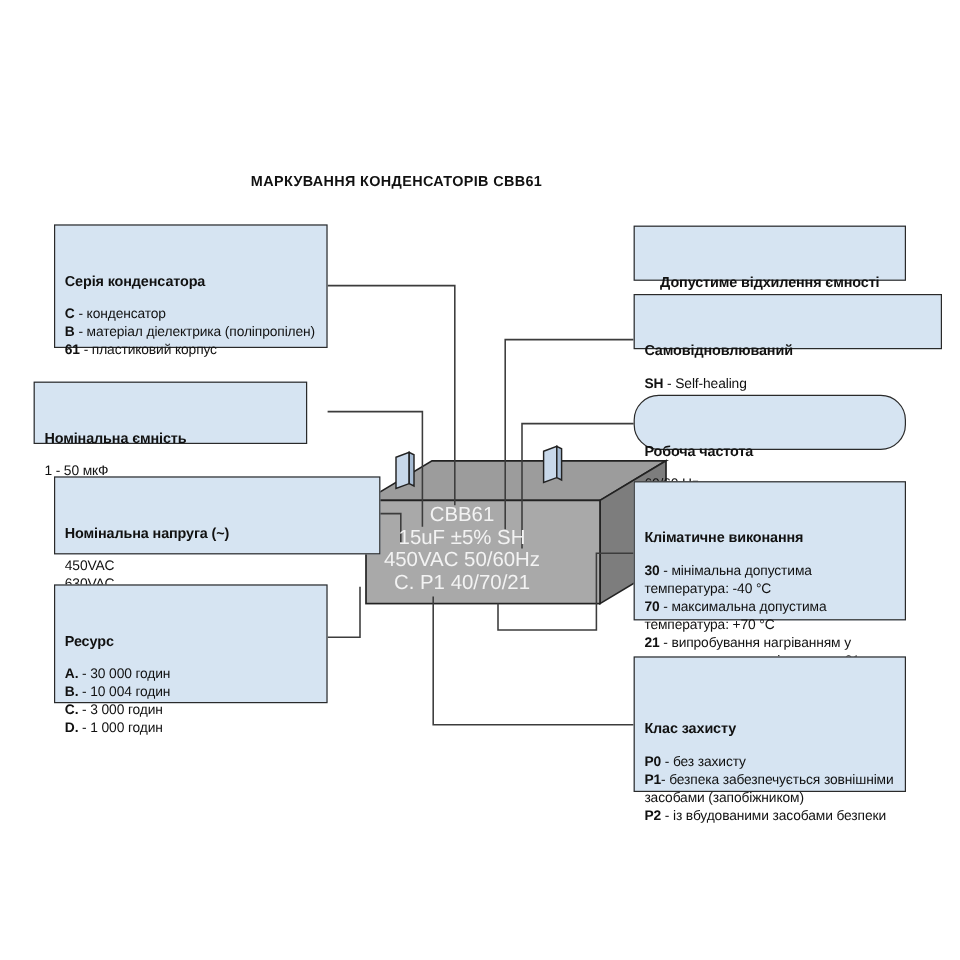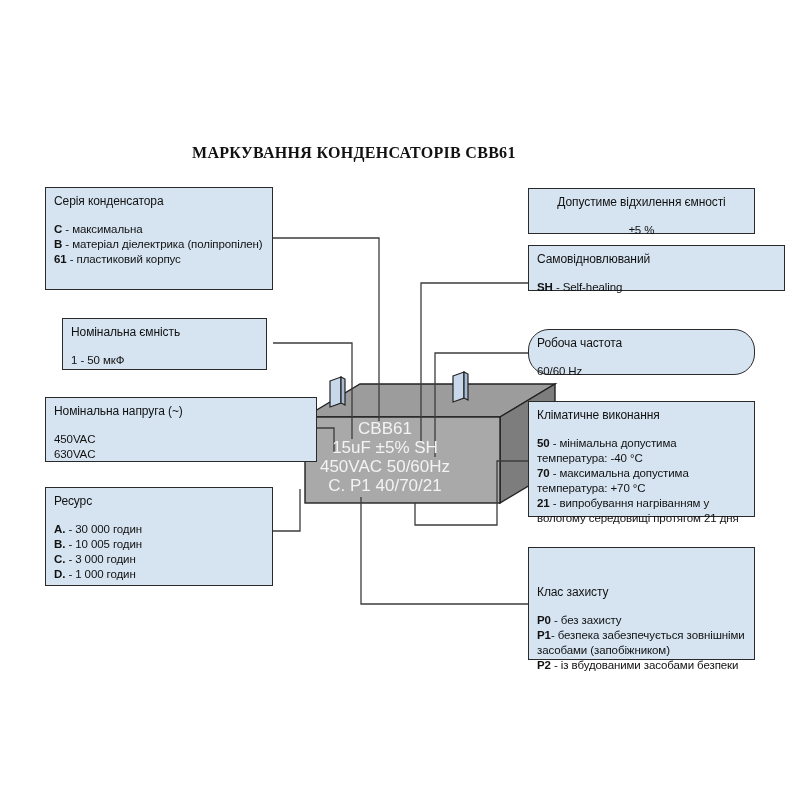--- a/index.html
+++ b/index.html
@@ -1,30 +1,30 @@
 <!DOCTYPE html>
 <html><head>
 <meta charset="utf-8">
 <style>
   html,body{margin:0;padding:0;background:#ffffff;}
   #page{position:relative;width:800px;height:800px;background:#ffffff;overflow:hidden;
         font-family:"Liberation Sans","DejaVu Sans",sans-serif;color:#111;}
   #diagram-svg{position:absolute;left:0;top:0;width:800px;height:800px;}
-  .page-title{position:absolute;left:192px;top:144px;font-size:16px;font-weight:bold;
-              letter-spacing:.3px;white-space:nowrap;font-family:Liberation Serif, serif;}
+  .page-title{position:absolute;left:209px;top:144px;font-size:12px;font-weight:bold;
+              letter-spacing:.3px;white-space:nowrap;}
   .box{position:absolute;box-sizing:border-box;background:#d6e4f2;border:1px solid #2a2a2a;
        padding:6px 8px;font-size:11.5px;line-height:15px;letter-spacing:-0.1px;}
-  .box .hdr{font-weight:normal;font-size:12px;}
+  .box .hdr{font-weight:bold;font-size:12px;margin-top:33px;}
   .box .items{margin-top:13px;}
   .box .item b{font-weight:bold;}
   .box .item span{white-space:pre-wrap;}
-  .pad-top{padding-top:37px;}
+  .pad-top{padding-top:19px;}
   
   .lb0{left:45px;top:187px;width:228px;height:103px;}
-  .lb1{left:62px;top:318px;width:205px;height:52px;}
+  .lb1{left:28px;top:318px;width:228px;height:52px;}
   .lb2{left:45px;top:397px;width:272px;height:65px;}
   .lb3{left:45px;top:487px;width:228px;height:99px;}
   
   .rb0{left:528px;top:188px;width:227px;height:46px;text-align:center;}
   .rb1{left:528px;top:245px;width:257px;height:46px;}
   .rb2{left:528px;top:329px;width:227px;height:46px;border-radius:21px;}
   .rb3{left:528px;top:401px;width:227px;height:116px;}
   .rb4{left:528px;top:547px;width:227px;height:113px;}
   .cap-text{font-family:"Liberation Sans","DejaVu Sans",sans-serif;font-size:17px;
             fill:#f3f3f3;text-anchor:middle;}
@@ -69,21 +69,21 @@
       <text class="cap-text" x="385" y="472">450VAC 50/60Hz</text>
       <text class="cap-text" x="385" y="491">C. P1 40/70/21</text>
     </g>
   </svg>
 
   <div class="page-title">МАРКУВАННЯ КОНДЕНСАТОРІВ CBB61</div>
 
   <div class="box lb0">
     <div class="hdr">Серія конденсатора</div>
     <div class="items">
-      <div class="item"><b>C</b><span> - максимальна</span></div>
+      <div class="item"><b>C</b><span> - конденсатор</span></div>
       <div class="item"><b>B</b><span> - матеріал діелектрика (поліпропілен)</span></div>
       <div class="item"><b>61</b><span> - пластиковий корпус</span></div>
     </div>
   </div>
 
   <div class="box lb1">
     <div class="hdr">Номінальна ємність</div>
     <div class="items">
       <div class="item"><b></b><span>1 - 50 мкФ</span></div>
     </div>
@@ -94,21 +94,21 @@
     <div class="items">
       <div class="item"><b></b><span>450VAC</span></div>
       <div class="item"><b></b><span>630VAC</span></div>
     </div>
   </div>
 
   <div class="box lb3">
     <div class="hdr">Ресурс</div>
     <div class="items">
       <div class="item"><b>A.</b><span> - 30 000 годин</span></div>
-      <div class="item"><b>B.</b><span> - 10 005 годин</span></div>
+      <div class="item"><b>B.</b><span> - 10 004 годин</span></div>
       <div class="item"><b>C.</b><span> - 3 000 годин</span></div>
       <div class="item"><b>D.</b><span> - 1 000 годин</span></div>
     </div>
   </div>
 
   <div class="box rb0">
     <div class="hdr">Допустиме відхилення ємності</div>
     <div class="items">
       <div class="item"><b></b><span>±5 %</span></div>
     </div>
@@ -124,21 +124,21 @@
   <div class="box rb2">
     <div class="hdr">Робоча частота</div>
     <div class="items">
       <div class="item"><b></b><span>60/60 Hz</span></div>
     </div>
   </div>
 
   <div class="box rb3">
     <div class="hdr">Кліматичне виконання</div>
     <div class="items">
-      <div class="item"><b>50</b><span> - мінімальна допустима
+      <div class="item"><b>30</b><span> - мінімальна допустима
 температура: -40 °C</span></div>
       <div class="item"><b>70</b><span> - максимальна допустима
 температура: +70 °C</span></div>
       <div class="item"><b>21</b><span> - випробування нагріванням у
 вологому середовищі протягом 21 дня</span></div>
     </div>
   </div>
 
   <div class="box rb4 pad-top">
     <div class="hdr">Клас захисту</div>

